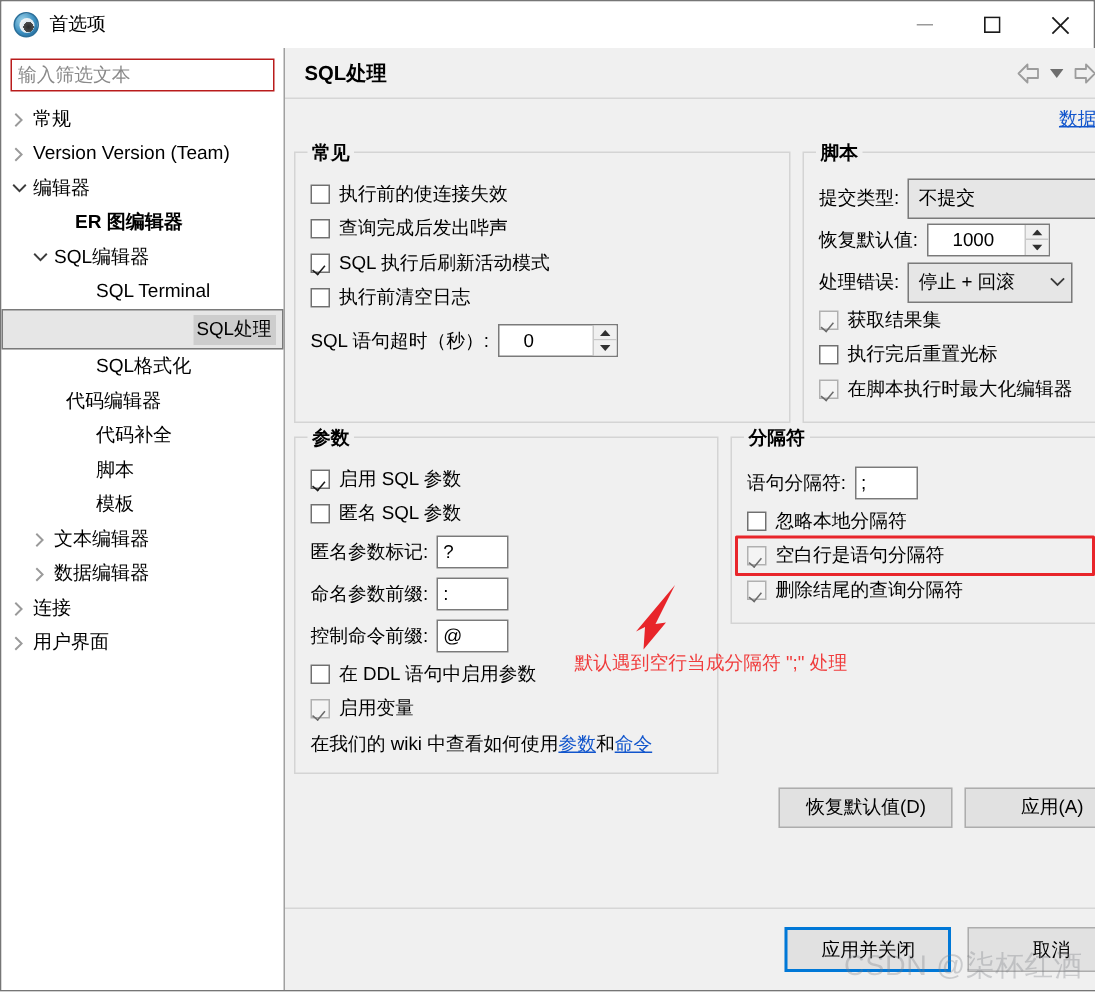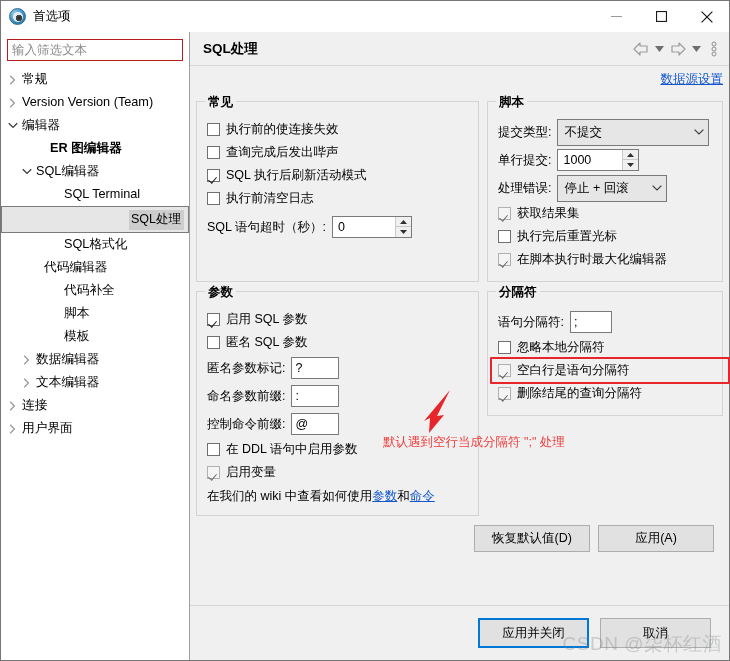--- a/index.html
+++ b/index.html
@@ -103,21 +103,21 @@
   
   .frow { display:flex; align-items:center; height:28px; white-space:nowrap; }
   .frow .flab { font-size:12.5px; }
   .tin {
     height:22px; border:1px solid #7a7a7a; background:#fff; font-size:12.5px;
     font-family:inherit; padding:0 3px; color:#000; outline:none;
   }
   .spin { display:flex; height:22px; border:1px solid #7a7a7a; background:#fff; }
   .spin input {
     border:0; outline:none; height:20px; background:transparent; font-size:12.5px;
-    font-family:inherit; padding:0 5px; color:#000;
+    font-family:inherit; padding:0 16px; color:#000;
   }
   .spin .btns { width:16px; flex:0 0 16px; display:flex; flex-direction:column; border-left:1px solid #c9c9c9; }
   .spin .btns div {
     flex:1 1 50%; display:flex; align-items:center; justify-content:center;
     background:#f0f0f0;
   }
   .spin .btns div:first-child { border-bottom:1px solid #c9c9c9; }
   .sel {
     height:27px; border:1px solid #7a7a7a; background:#e6e6e6;
     display:flex; align-items:center; padding:0 4px 0 6px;
@@ -259,29 +259,29 @@
           <div class="tnode" style="padding-left: 46px;">
             <span class="arrow"></span>
             <span class="lbl">模板</span>
           </div>
           <div class="tnode" style="padding-left: 18px;">
             <span class="arrow">
               <svg width="7" height="10" viewBox="0 0 7 10">
                 <path d="M1.2 0.8 L5.4 5 L1.2 9.2" fill="none" stroke="#9a9a9a" stroke-width="1.3"></path>
               </svg>
             </span>
-            <span class="lbl">数据编辑器</span>
+            <span class="lbl">文本编辑器</span>
           </div>
           <div class="tnode" style="padding-left: 18px;">
             <span class="arrow">
               <svg width="7" height="10" viewBox="0 0 7 10">
                 <path d="M1.2 0.8 L5.4 5 L1.2 9.2" fill="none" stroke="#9a9a9a" stroke-width="1.3"></path>
               </svg>
             </span>
-            <span class="lbl">文本编辑器</span>
+            <span class="lbl">数据编辑器</span>
           </div>
           <div class="tnode" style="padding-left: 4px;">
             <span class="arrow">
               <svg width="7" height="10" viewBox="0 0 7 10">
                 <path d="M1.2 0.8 L5.4 5 L1.2 9.2" fill="none" stroke="#9a9a9a" stroke-width="1.3"></path>
               </svg>
             </span>
             <span class="lbl">连接</span>
           </div>
           <div class="tnode" style="padding-left: 4px;">
@@ -331,21 +331,21 @@
       </div>
 
       <div id="ds-link-row">
         <span id="ds-link">数据源设置</span>
       </div>
 
       <div id="panel">
 
         <div class="row2">
 
-          <div class="gbox" style="width:283px;">
+          <div class="gbox" style="width:331px;">
             <span class="gtitle">常见</span>
             <div>
               <div class="cb">
                 <span class="box ck-0"></span>
                 <span class="txt">执行前的使连接失效</span>
               </div>
               <div class="cb">
                 <span class="box ck-1"></span>
                 <span class="txt">查询完成后发出哔声</span>
               </div>
@@ -385,21 +385,21 @@
               <span class="sel" style="width:152px; margin-left:6px;">
                 <span class="cv">不提交</span>
                 <span class="chev">
                   <svg width="10" height="6" viewBox="0 0 10 6">
                       <path d="M0.6 0.6 L5 5 L9.4 0.6" fill="none" stroke="#3c3c3c" stroke-width="1.2"></path>
                     </svg>
                 </span>
               </span>
             </div>
             <div class="frow">
-              <span class="flab">单行提交:</span>
+              <span class="flab">恢复默认值:</span>
               <span class="spin" style="width:82px; margin-left:6px;">
                 <input type="text" style="width: 64px;" value="1000">
                 <span class="btns">
                   <div>
                       <svg width="7" height="4" viewBox="0 0 7 4">
                         <path d="M3.5 0 L7 4 L0 4 Z" fill="#303030"></path>
                       </svg>
                     </div>
                   <div>
                       <svg width="7" height="4" viewBox="0 0 7 4">

